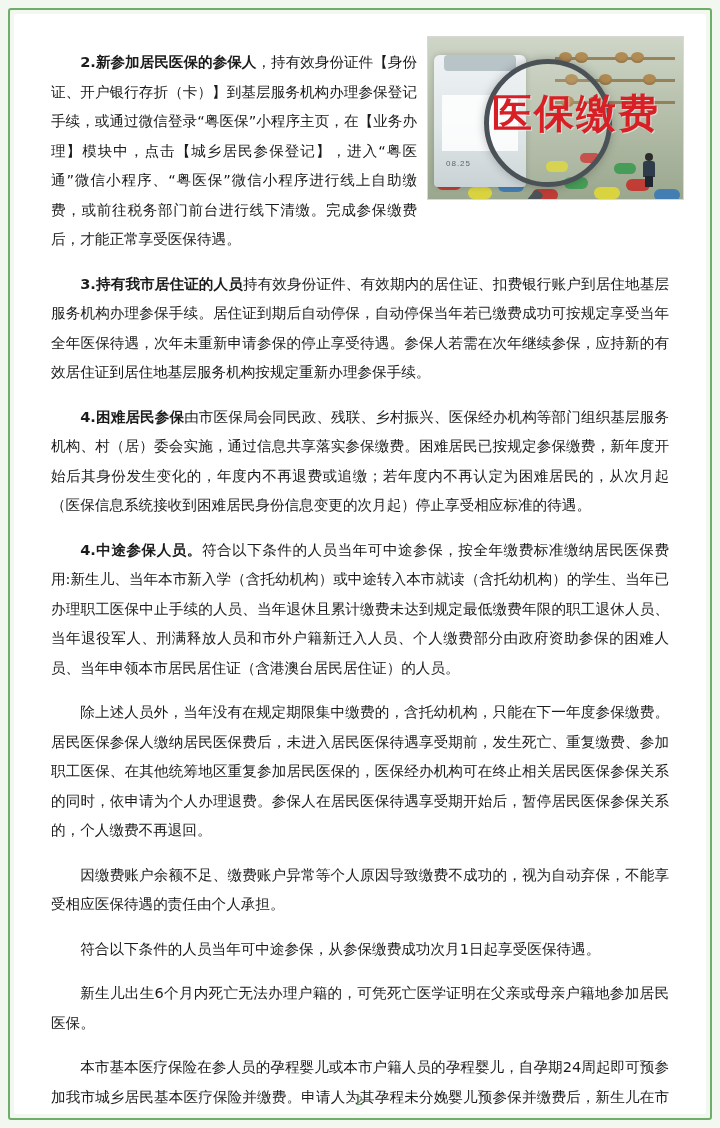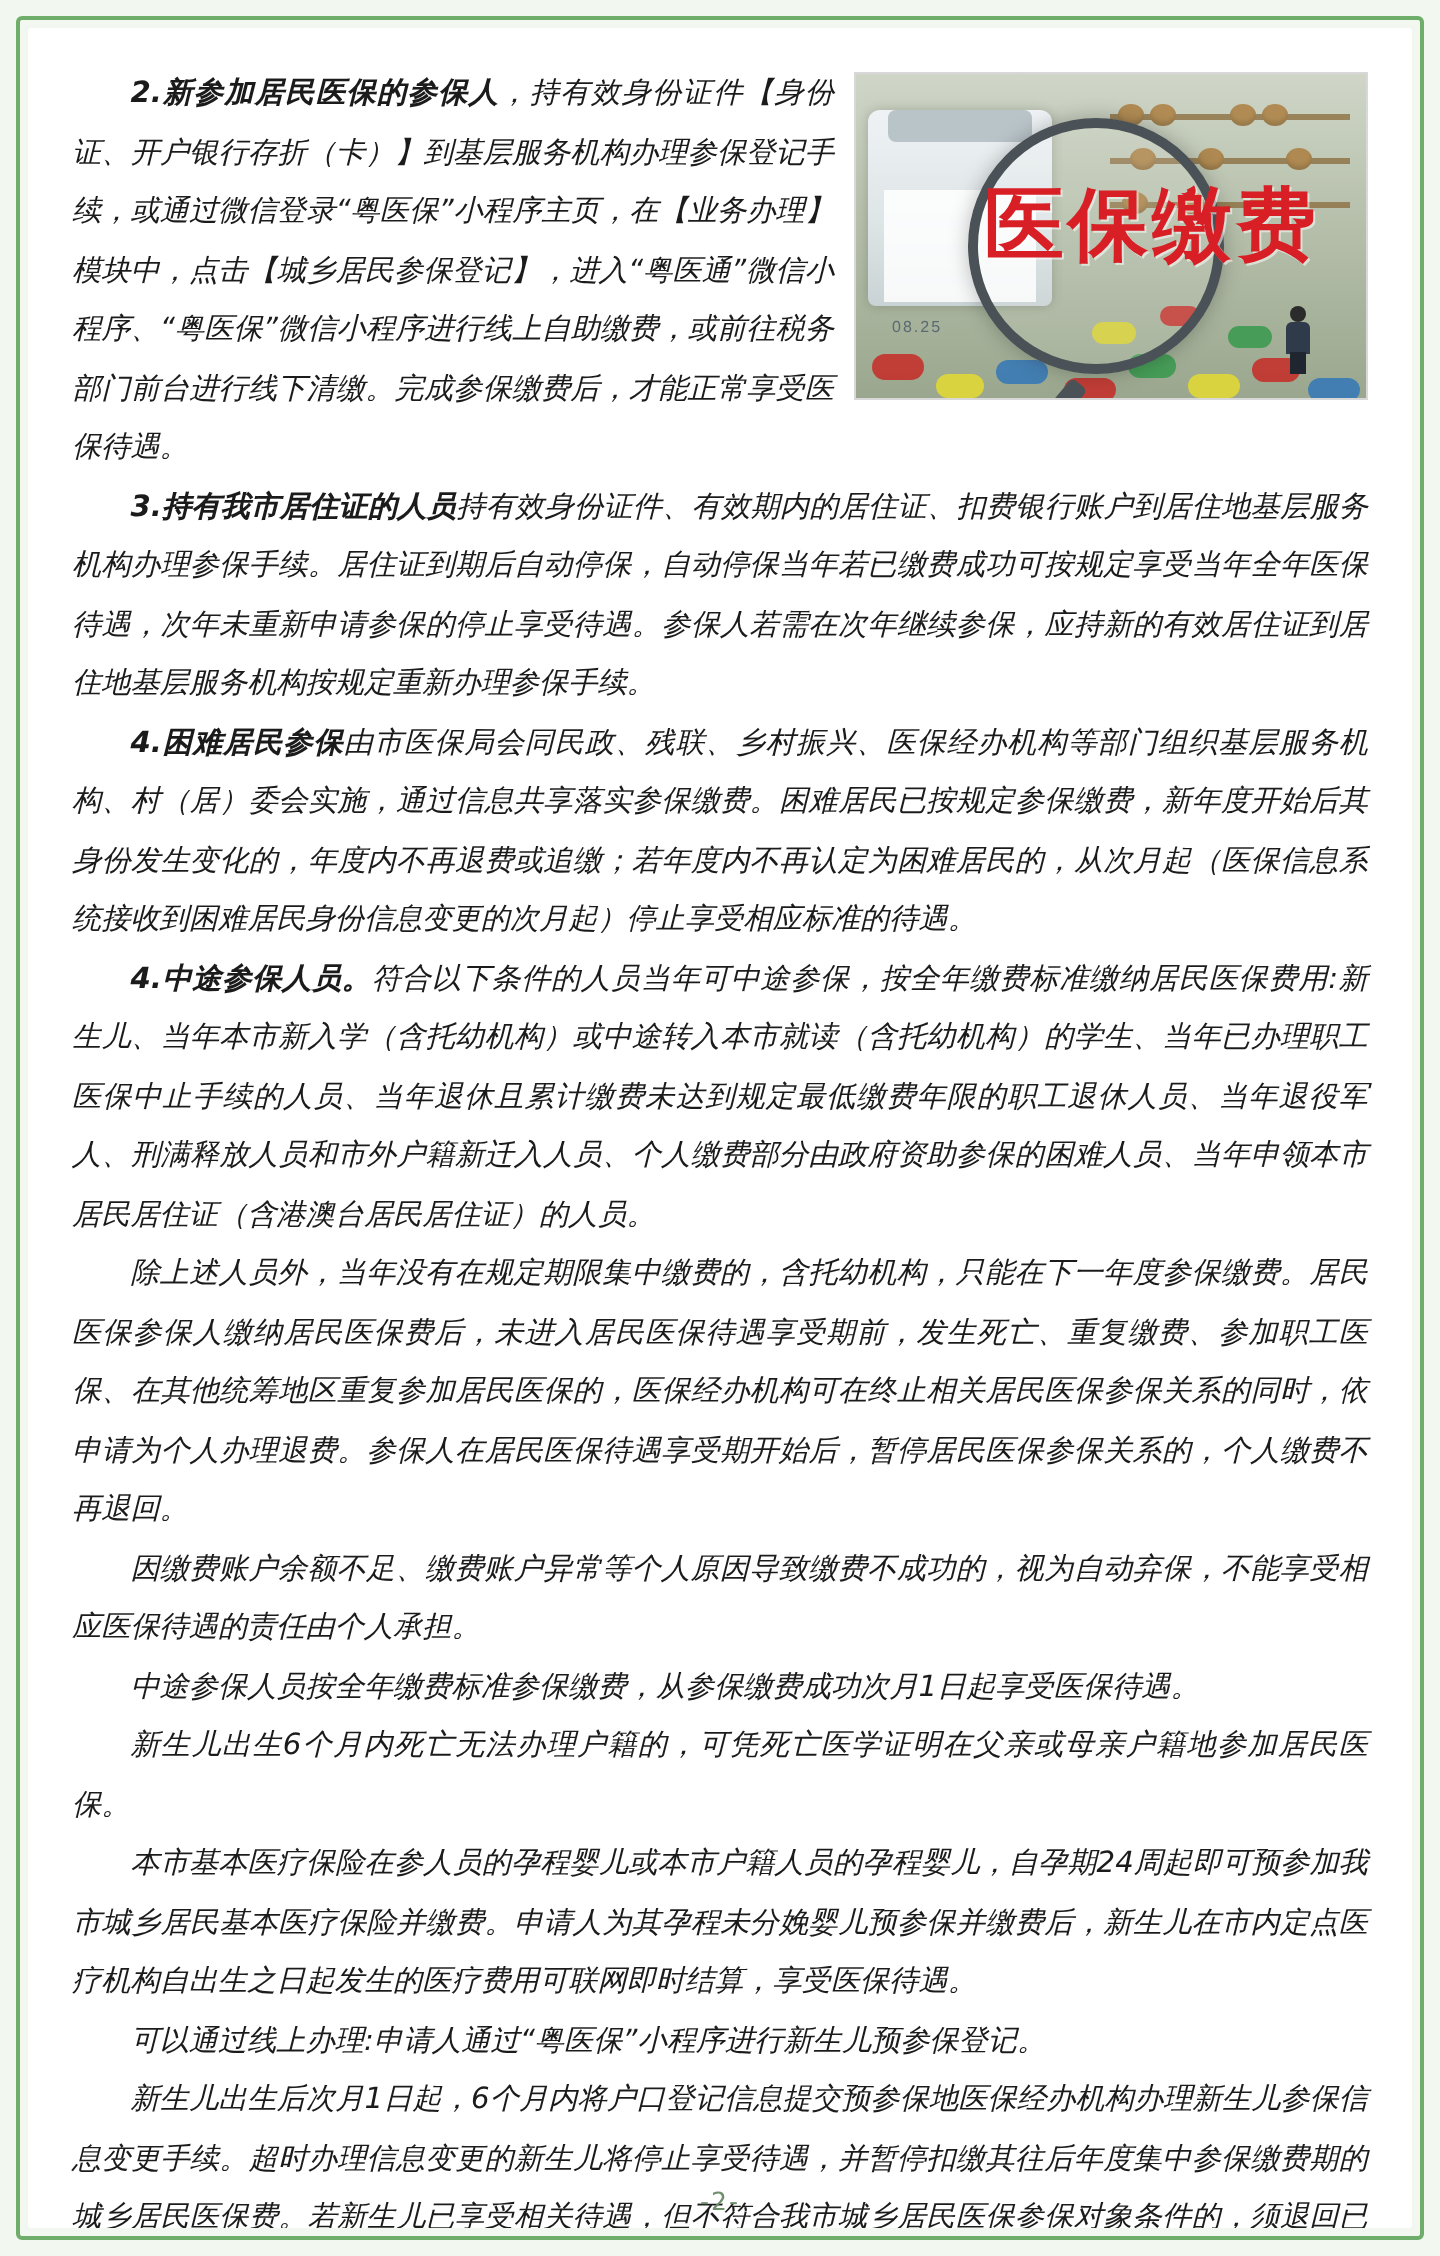--- a/index.html
+++ b/index.html
@@ -67,21 +67,21 @@
   .pill {
     position: absolute;
     border-radius: 10px;
     opacity: .92;
   }
   .fig-bottles {
     position: absolute;
     left: 6px;
     top: 18px;
     width: 92px;
-    height: 98px;
+    height: 132px;
     background: linear-gradient(180deg, #eef2f4 0%, #dfe6e8 55%, #c9d2d4 100%);
     border-radius: 6px 6px 4px 4px;
     box-shadow: 0 0 6px rgba(0,0,0,.18);
   }
   .fig-bottle-cap {
     position: absolute;
     left: 10px;
     top: 0px;
     width: 72px;
     height: 16px;
@@ -194,25 +194,24 @@
     color: #d81f26;
     letter-spacing: 2px;
     text-shadow: 1px 1px 0 rgba(255,255,255,.55);
     white-space: nowrap;
   }
   p.para {
     font-family: "DejaVu Sans", "Liberation Sans", sans-serif;
     font-size: 14.6px;
     line-height: 29.5px;
     color: #1b1b1b;
-    margin: 0;
+    margin: 15px;
     text-align: justify;
     text-justify: inter-ideograph;
     text-indent: 2em;
-    font-style: italic;
   }
   p.para + p.para {
     margin-top: 0;
   }
   .b {
     font-weight: bold;
   }
   .footer {
     position: absolute;
     left: 0;
@@ -290,21 +289,21 @@
       <p class="para"><span class="b">3.持有我市居住证的人员</span><span>持有效身份证件、有效期内的居住证、扣费银行账户到居住地基层服务机构办理参保手续。居住证到期后自动停保，自动停保当年若已缴费成功可按规定享受当年全年医保待遇，次年未重新申请参保的停止享受待遇。参保人若需在次年继续参保，应持新的有效居住证到居住地基层服务机构按规定重新办理参保手续。</span></p>
 
       <p class="para"><span class="b">4.困难居民参保</span><span>由市医保局会同民政、残联、乡村振兴、医保经办机构等部门组织基层服务机构、村（居）委会实施，通过信息共享落实参保缴费。困难居民已按规定参保缴费，新年度开始后其身份发生变化的，年度内不再退费或追缴；若年度内不再认定为困难居民的，从次月起（医保信息系统接收到困难居民身份信息变更的次月起）停止享受相应标准的待遇。</span></p>
 
       <p class="para"><span class="b">4.中途参保人员。</span><span>符合以下条件的人员当年可中途参保，按全年缴费标准缴纳居民医保费用:新生儿、当年本市新入学（含托幼机构）或中途转入本市就读（含托幼机构）的学生、当年已办理职工医保中止手续的人员、当年退休且累计缴费未达到规定最低缴费年限的职工退休人员、当年退役军人、刑满释放人员和市外户籍新迁入人员、个人缴费部分由政府资助参保的困难人员、当年申领本市居民居住证（含港澳台居民居住证）的人员。</span></p>
 
       <p class="para"><span>除上述人员外，当年没有在规定期限集中缴费的，含托幼机构，只能在下一年度参保缴费。居民医保参保人缴纳居民医保费后，未进入居民医保待遇享受期前，发生死亡、重复缴费、参加职工医保、在其他统筹地区重复参加居民医保的，医保经办机构可在终止相关居民医保参保关系的同时，依申请为个人办理退费。参保人在居民医保待遇享受期开始后，暂停居民医保参保关系的，个人缴费不再退回。</span></p>
 
       <p class="para"><span>因缴费账户余额不足、缴费账户异常等个人原因导致缴费不成功的，视为自动弃保，不能享受相应医保待遇的责任由个人承担。</span></p>
 
-      <p class="para"><span>中途参保人员按全年缴费标准参保缴费，从参保缴费成功次月1日起享受医保待遇。</span></p>
+      <p class="para"><span>符合以下条件的人员当年可中途参保，从参保缴费成功次月1日起享受医保待遇。</span></p>
 
 
       <p class="para"><span>新生儿出生6个月内死亡无法办理户籍的，可凭死亡医学证明在父亲或母亲户籍地参加居民医保。</span></p>
 
       <p class="para"><span>本市基本医疗保险在参人员的孕程婴儿或本市户籍人员的孕程婴儿，自孕期24周起即可预参加我市城乡居民基本医疗保险并缴费。申请人为其孕程未分娩婴儿预参保并缴费后，新生儿在市内定点医疗机构自出生之日起发生的医疗费用可联网即时结算，享受医保待遇。</span></p>
 
       <p class="para"><span>可以通过线上办理:申请人通过“粤医保”小程序进行新生儿预参保登记。</span></p>
 
       <p class="para"><span>新生儿出生后次月1日起，6个月内将户口登记信息提交预参保地医保经办机构办理新生儿参保信息变更手续。超时办理信息变更的新生儿将停止享受待遇，并暂停扣缴其往后年度集中参保缴费期的城乡居民医保费。若新生儿已享受相关待遇，但不符合我市城乡居民医保参保对象条件的，须退回已享受的待遇。</span></p>
 

